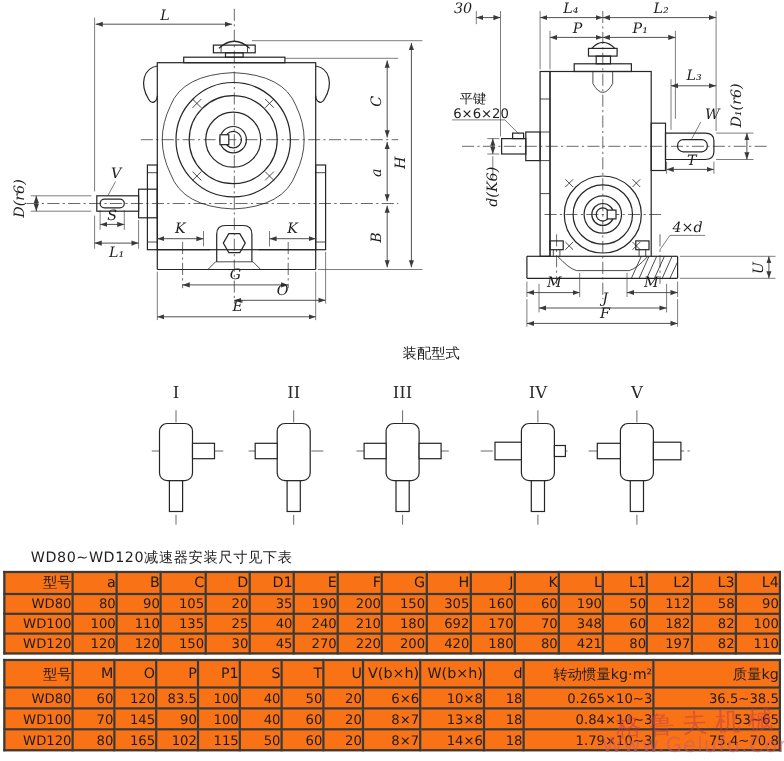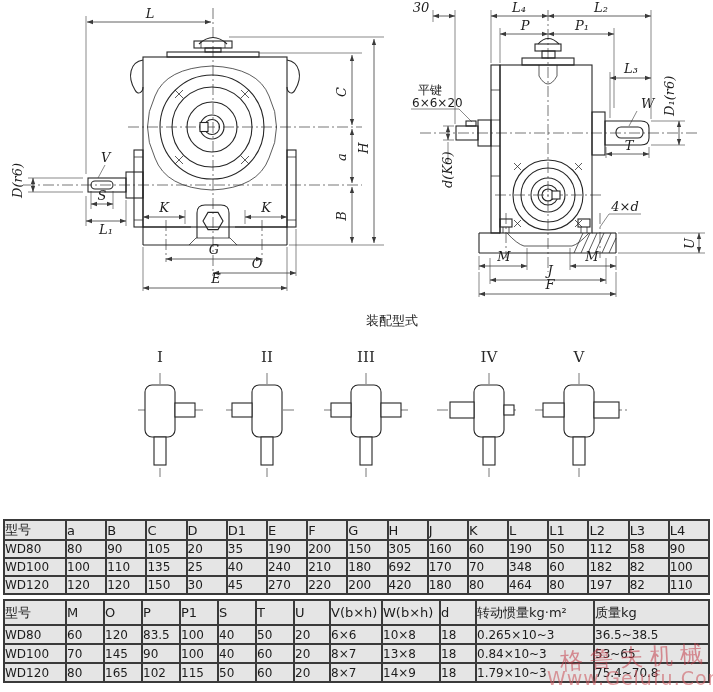--- a/index.html
+++ b/index.html
@@ -13,21 +13,21 @@
   .dim{stroke:#3a3a3a;stroke-width:.8;fill:none}
   .ext{stroke:#3a3a3a;stroke-width:.6;fill:none}
   .wfill{fill:#fff}
   text.dlbl{font:italic 13px "DejaVu Serif",serif;fill:#1d1d1d}
   text.cjk{font:12px "DejaVu Sans",sans-serif;fill:#1d1d1d}
   text.rom{font:15px "DejaVu Serif",serif;fill:#2a2a2a}
   
   .note{position:absolute;left:28px;top:498px;font-size:13px;letter-spacing:.5px;}
   
   .tbl{position:absolute;left:3px;border-collapse:collapse;table-layout:fixed;width:707px;
-       font-size:12px;text-align:left;color:#1c1c1c;background:#e5e5e5;}
+       font-size:12px;text-align:right;color:#1c1c1c;background:#f97316;}
   .tbl th,.tbl td{border:2px solid #3a3a3a;padding:0;font-weight:normal;overflow:hidden;white-space:nowrap;}
   #t1{top:519px}
   #t2{top:599px}
   #t1 th{height:17px;font-size:13px}
   #t1 td{height:16px}
   #t2 th{height:23px;font-size:13px}
   #t2 td{height:17px}
   .tbl th:first-child{font-size:14px}
   
   .wm-cn{position:absolute;left:560px;top:642px;width:150px;font-size:23px;letter-spacing:7px;
@@ -343,20 +343,21 @@
       <line class="cl" x1="579" y1="373" x2="579" y2="477"></line>
       <line class="cl" x1="535" y1="410" x2="630" y2="410"></line>
       <rect class="ol wfill" x="564" y="385" width="30" height="52" rx="7"></rect>
       <rect class="ol wfill" x="543" y="403" width="21" height="14"></rect>
       <rect class="ol wfill" x="594" y="402" width="25" height="16"></rect>
       <rect class="ol wfill" x="573" y="437" width="12" height="28"></rect>
     </g>
   </g>
 </svg>
 
+<div class="note">WD80~WD120减速器安装尺寸见下表</div>
 
 <table id="t1" class="tbl">
   <colgroup>
         <col style="width:62px">
       </colgroup>
 <thead>
         <tr>
           <th>型号</th>
           <th>a</th>
           <th>B</th>
@@ -421,21 +422,21 @@
           <td>120</td>
           <td>150</td>
           <td>30</td>
           <td>45</td>
           <td>270</td>
           <td>220</td>
           <td>200</td>
           <td>420</td>
           <td>180</td>
           <td>80</td>
-          <td>464</td>
+          <td>421</td>
           <td>80</td>
           <td>197</td>
           <td>82</td>
           <td>110</td>
         </tr>
       </tbody>
     </table>
 
 <table id="t2" class="tbl">
   <colgroup>
@@ -504,21 +505,21 @@
         <tr>
           <td>WD120</td>
           <td>80</td>
           <td>165</td>
           <td>102</td>
           <td>115</td>
           <td>50</td>
           <td>60</td>
           <td>20</td>
           <td>8×7</td>
-          <td>14×9</td>
+          <td>14×6</td>
           <td>18</td>
           <td>1.79×10~3</td>
           <td>75.4~70.8</td>
         </tr>
       </tbody>
     </table>
 
 <div class="wm-cn">格鲁夫机械</div>
 <div class="wm-site">Www.Gelufu.Com</div>
 

